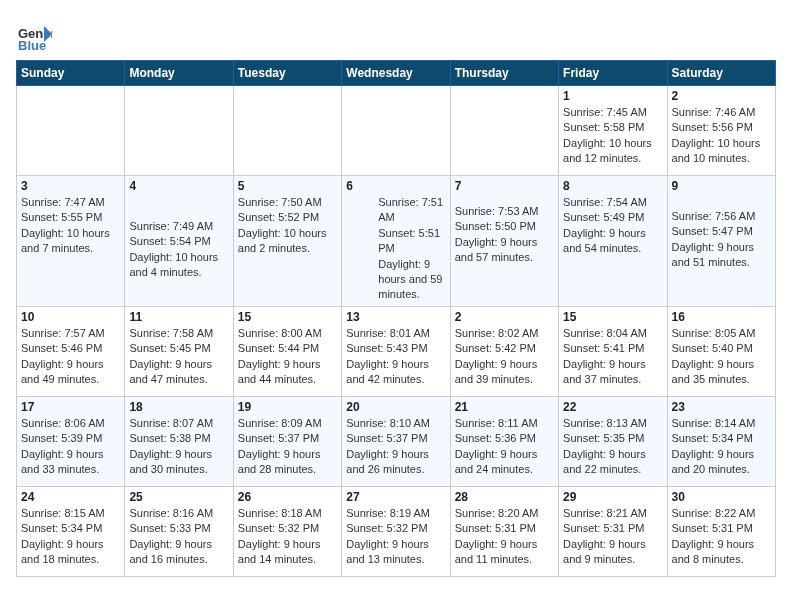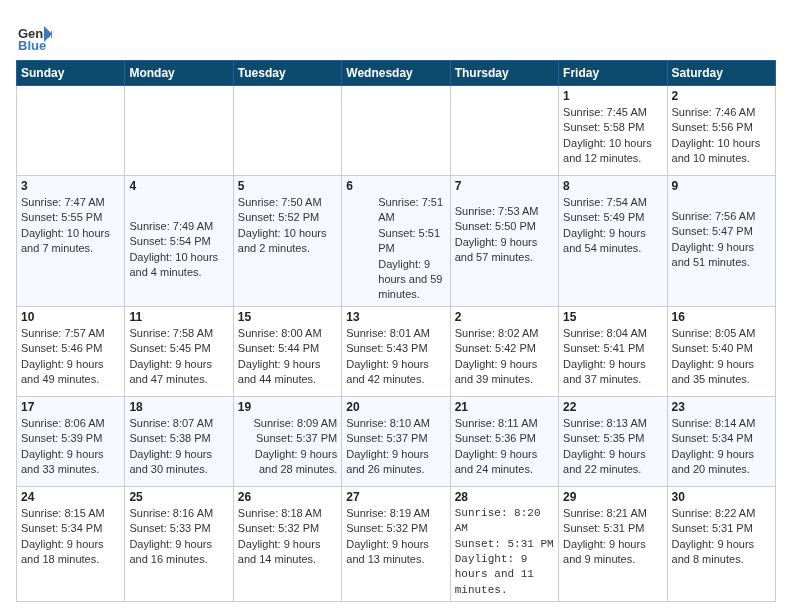--- a/index.html
+++ b/index.html
@@ -224,21 +224,21 @@
 Daylight: 9 hours and 33 minutes.</div>
         </td>
         <td>
           <span class="day-num">18</span>
           <div class="day-info" style="white-space: pre-line;">Sunrise: 8:07 AM
 Sunset: 5:38 PM
 Daylight: 9 hours and 30 minutes.</div>
         </td>
         <td>
           <span class="day-num">19</span>
-          <div class="day-info" style="white-space: pre-line; text-align: right;">Sunrise: 8:09 AM
+          <div class="day-info" style="white-space: pre-line;">Sunrise: 8:09 AM
 Sunset: 5:37 PM
 Daylight: 9 hours and 28 minutes.</div>
         </td>
         <td>
           <span class="day-num">20</span>
           <div class="day-info" style="white-space: pre-line;">Sunrise: 8:10 AM
 Sunset: 5:37 PM
 Daylight: 9 hours and 26 minutes.</div>
         </td>
         <td>
@@ -280,21 +280,21 @@
 Daylight: 9 hours and 14 minutes.</div>
         </td>
         <td>
           <span class="day-num">27</span>
           <div class="day-info" style="white-space: pre-line;">Sunrise: 8:19 AM
 Sunset: 5:32 PM
 Daylight: 9 hours and 13 minutes.</div>
         </td>
         <td>
           <span class="day-num">28</span>
-          <div class="day-info" style="white-space: pre-line; font-family: Liberation Mono, monospace;">Sunrise: 8:20 AM
+          <div class="day-info" style="white-space: pre-line;">Sunrise: 8:20 AM
 Sunset: 5:31 PM
 Daylight: 9 hours and 11 minutes.</div>
         </td>
         <td>
           <span class="day-num">29</span>
           <div class="day-info" style="white-space: pre-line;">Sunrise: 8:21 AM
 Sunset: 5:31 PM
 Daylight: 9 hours and 9 minutes.</div>
         </td>
         <td>

